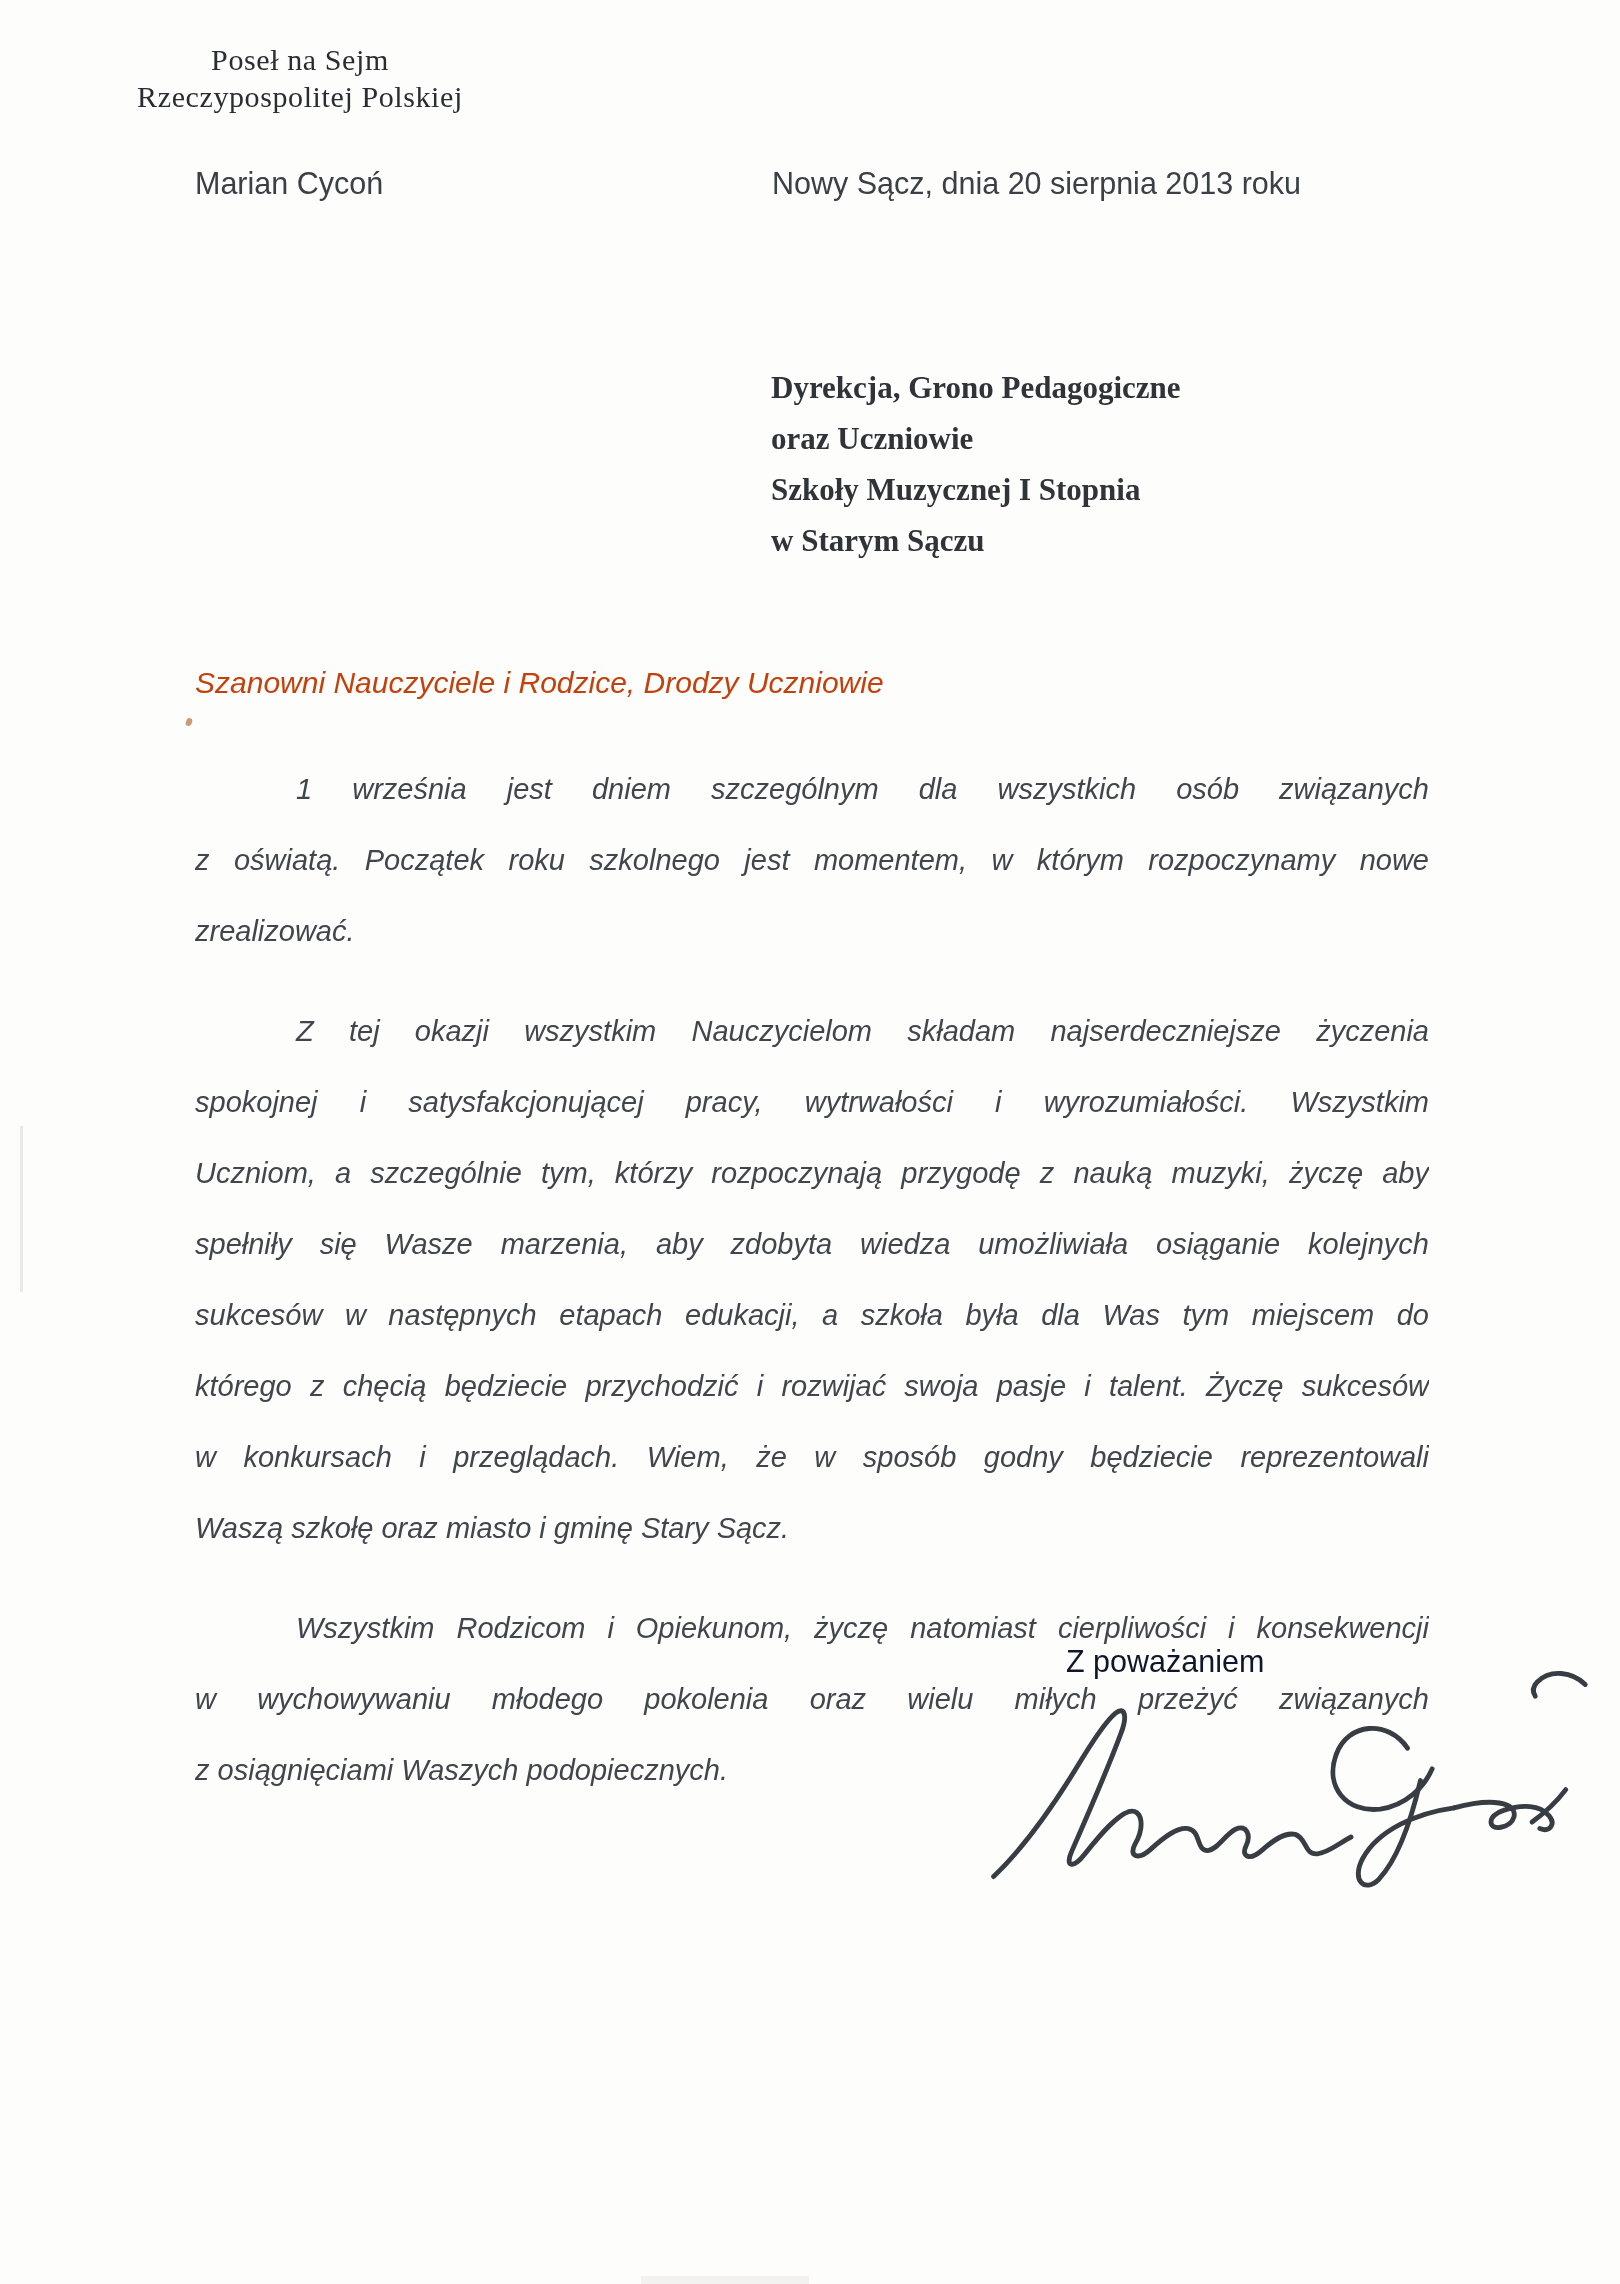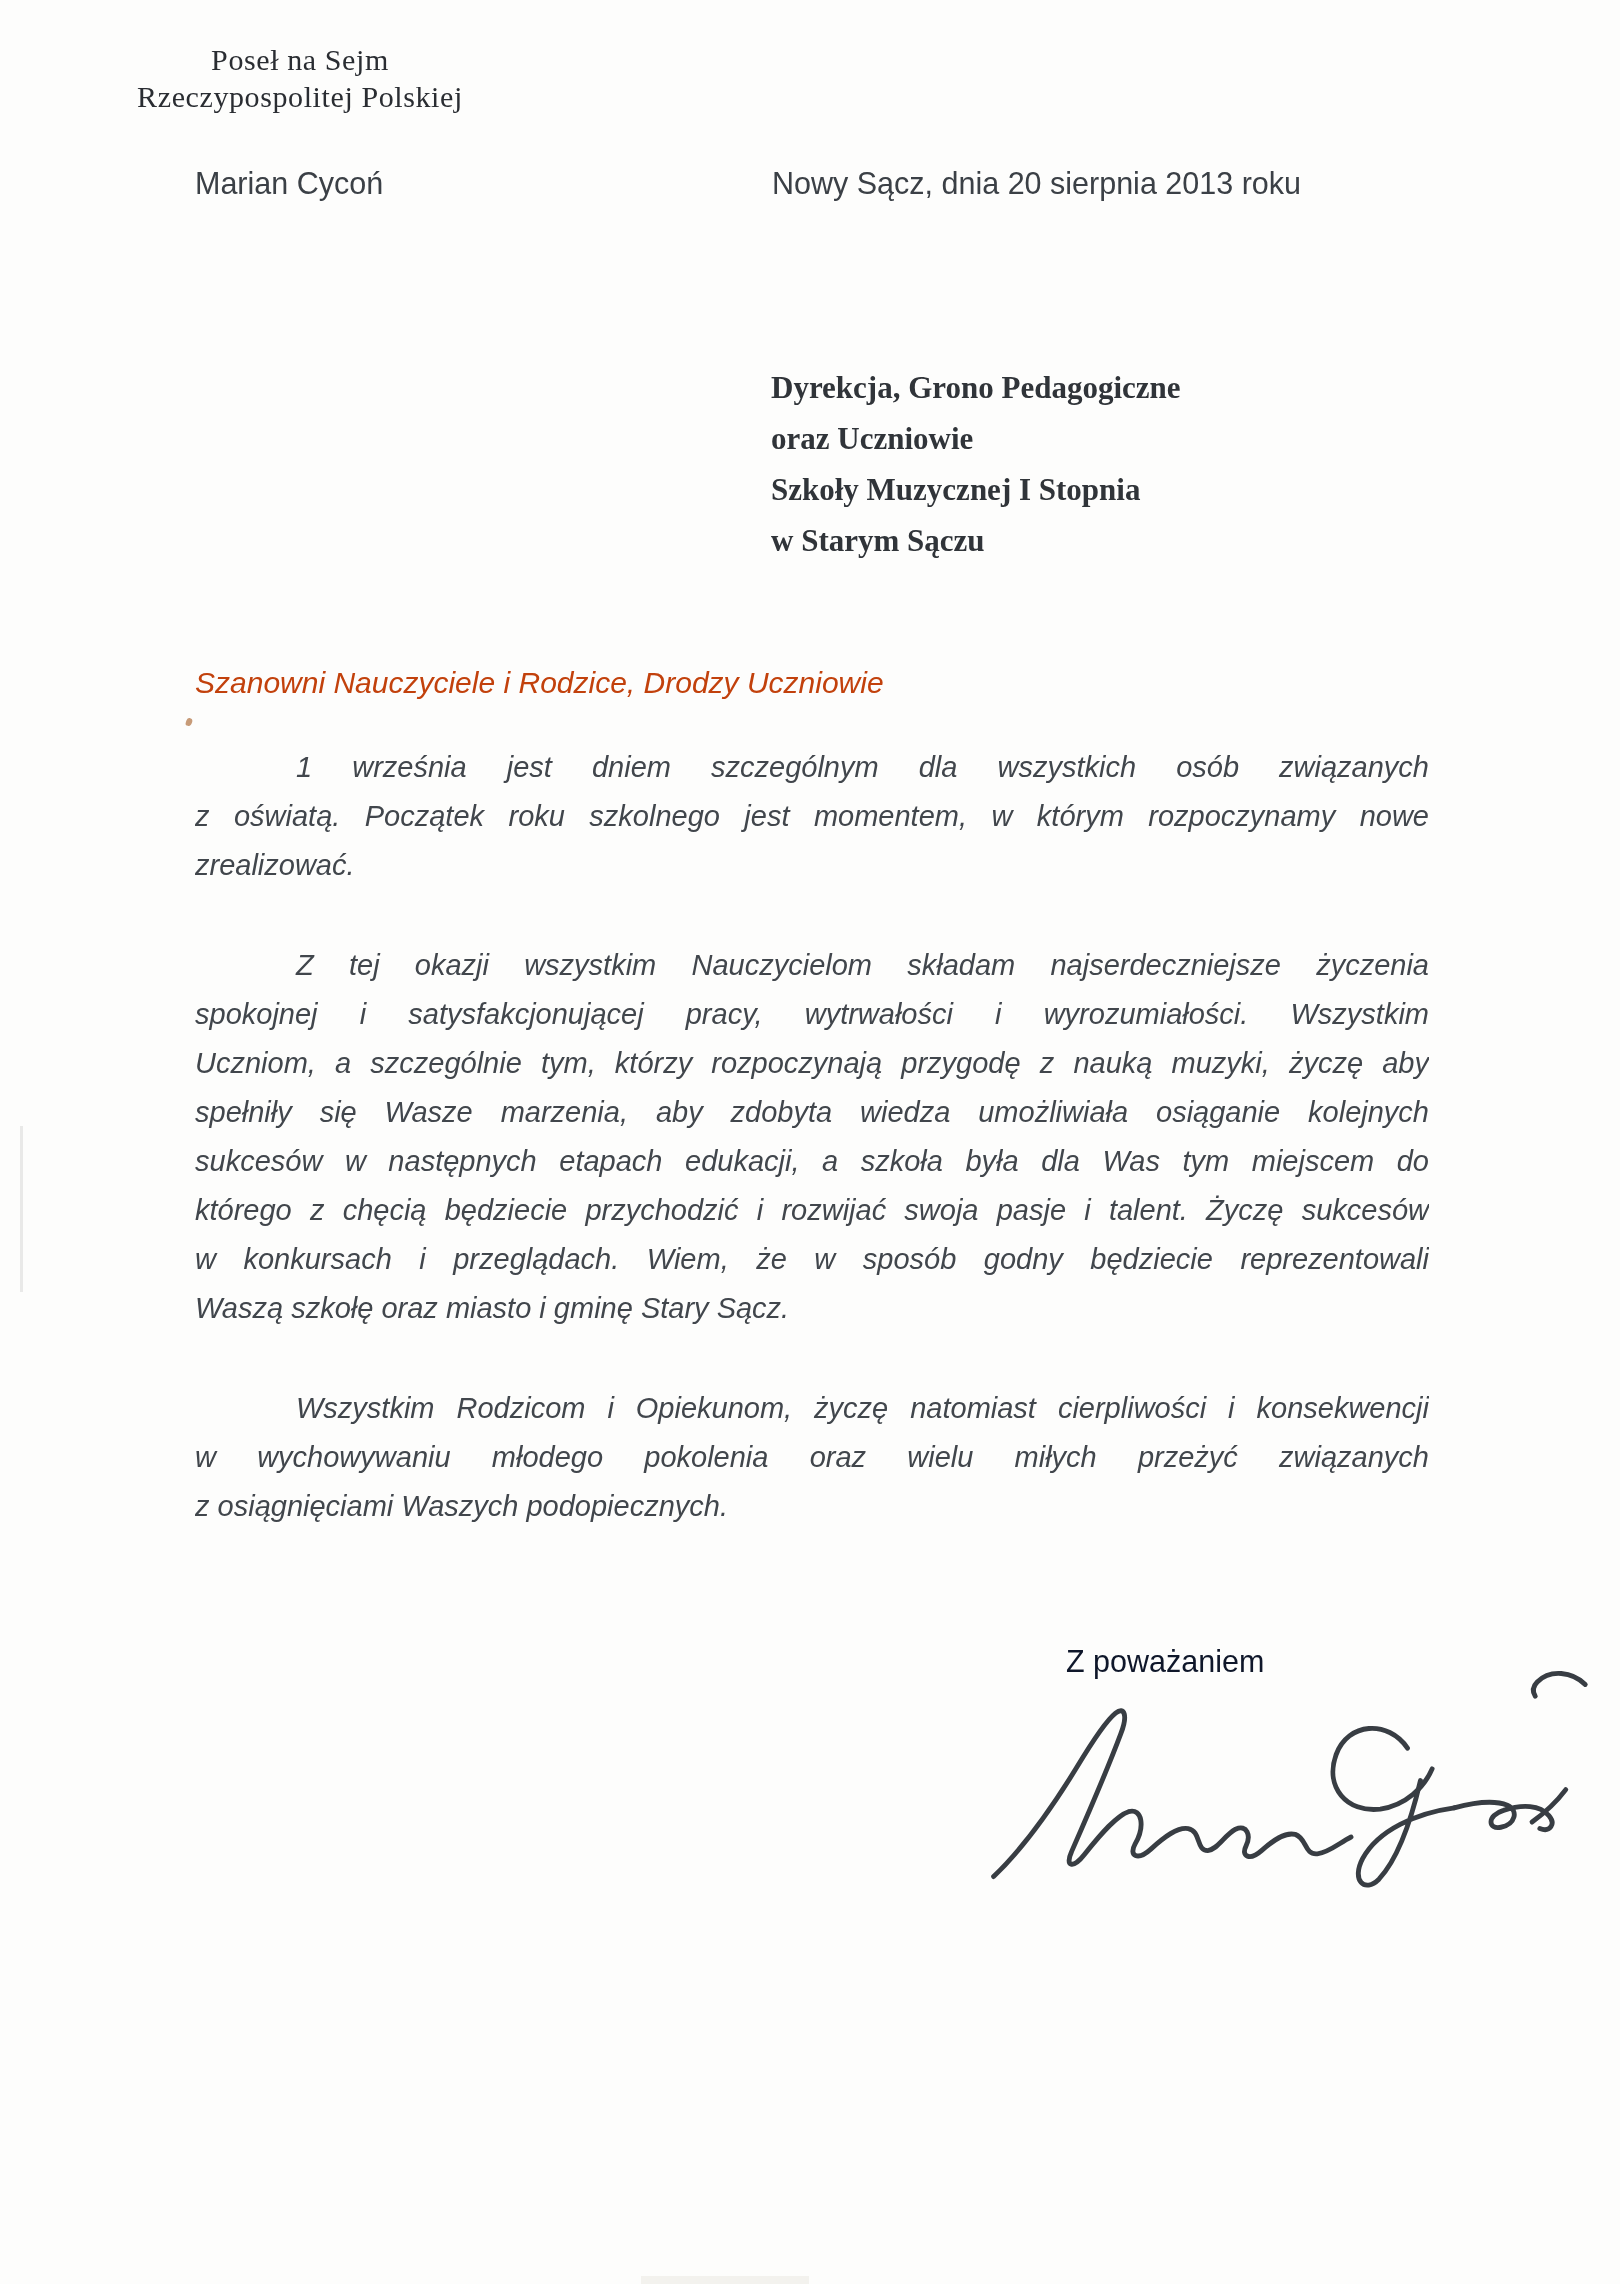--- a/index.html
+++ b/index.html
@@ -81,20 +81,21 @@
     color: #41464c;
   }
   .para { margin: 0 0 51px 0; }
   .para:last-child { margin-bottom: 0; }
   .line {
     height: 49px;
     line-height: 49px;
     text-align: justify;
     white-space: normal;
     overflow: hidden;
+    margin-top: 22px;
   }
   .line.just { text-align-last: justify; }
   .line.first { text-indent: 101px; }
 
   
   .closing {
     position: absolute;
     left: 1066px;
     top: 1644px;
     font-size: 30.5px;

